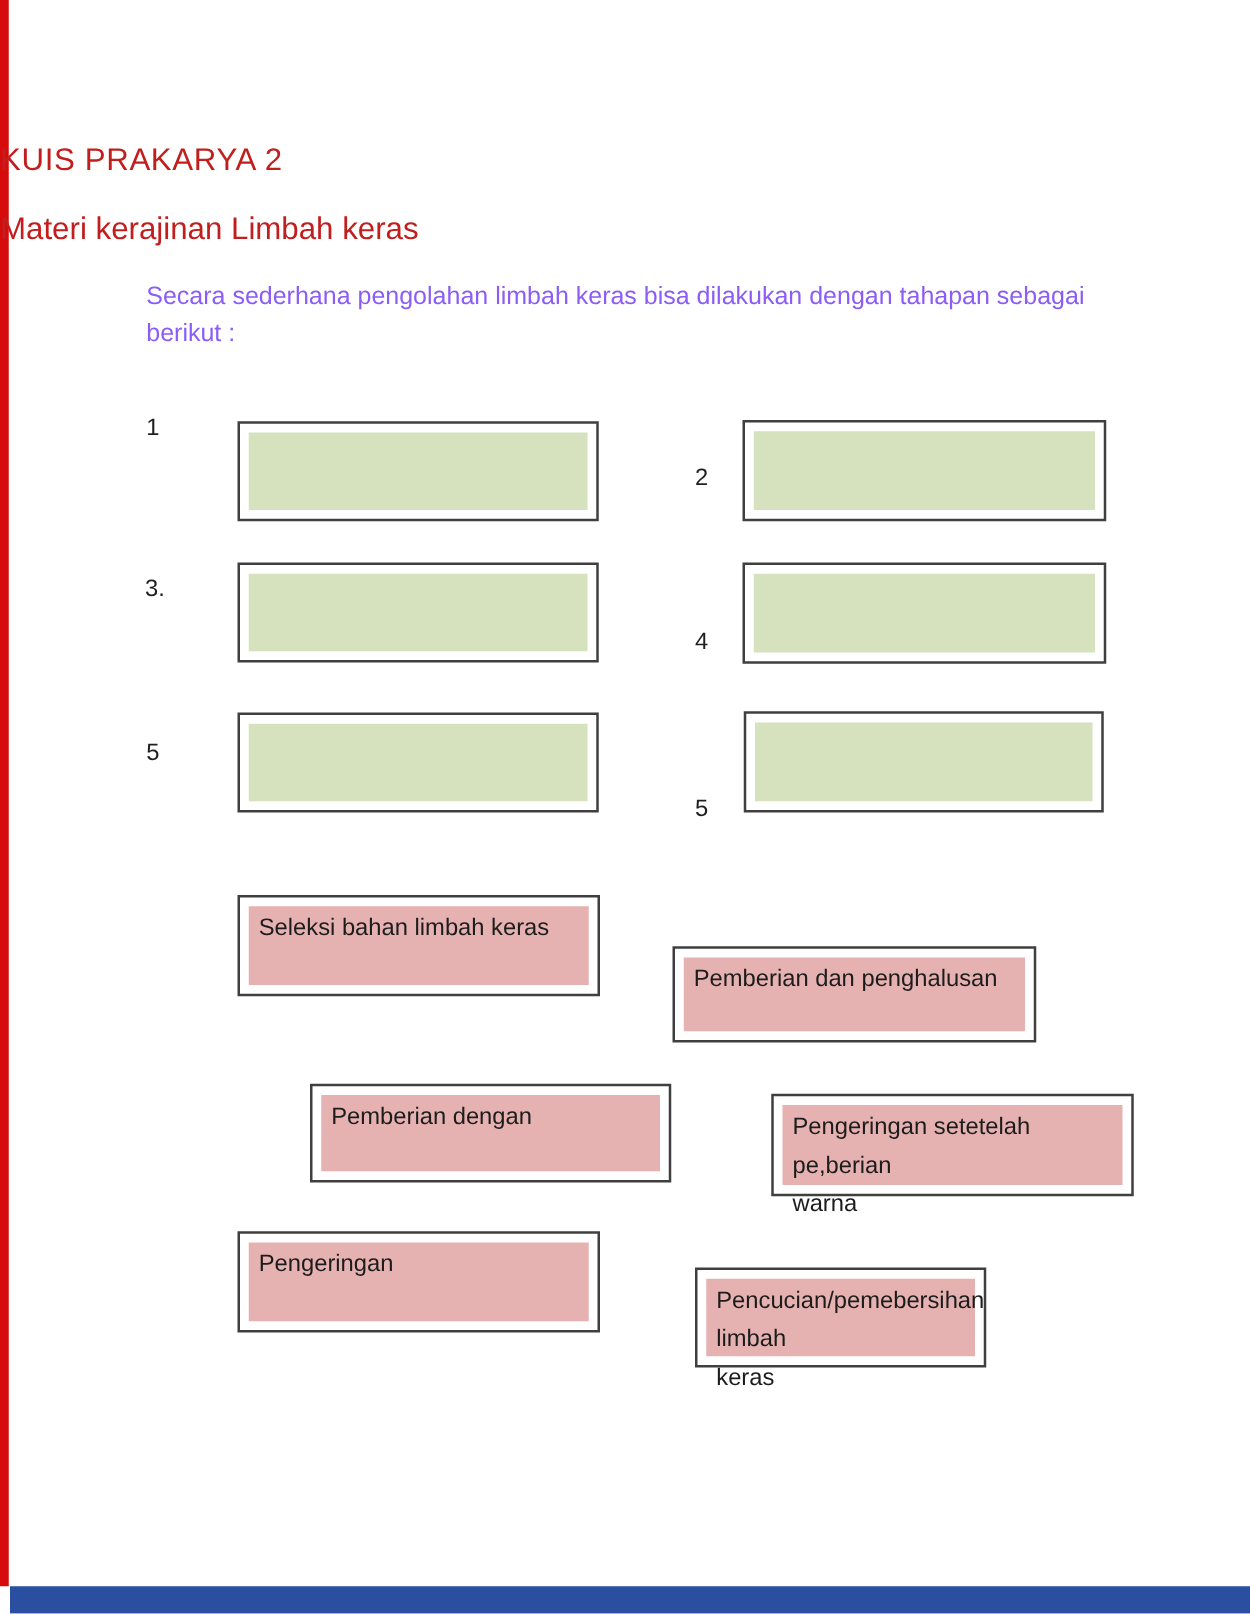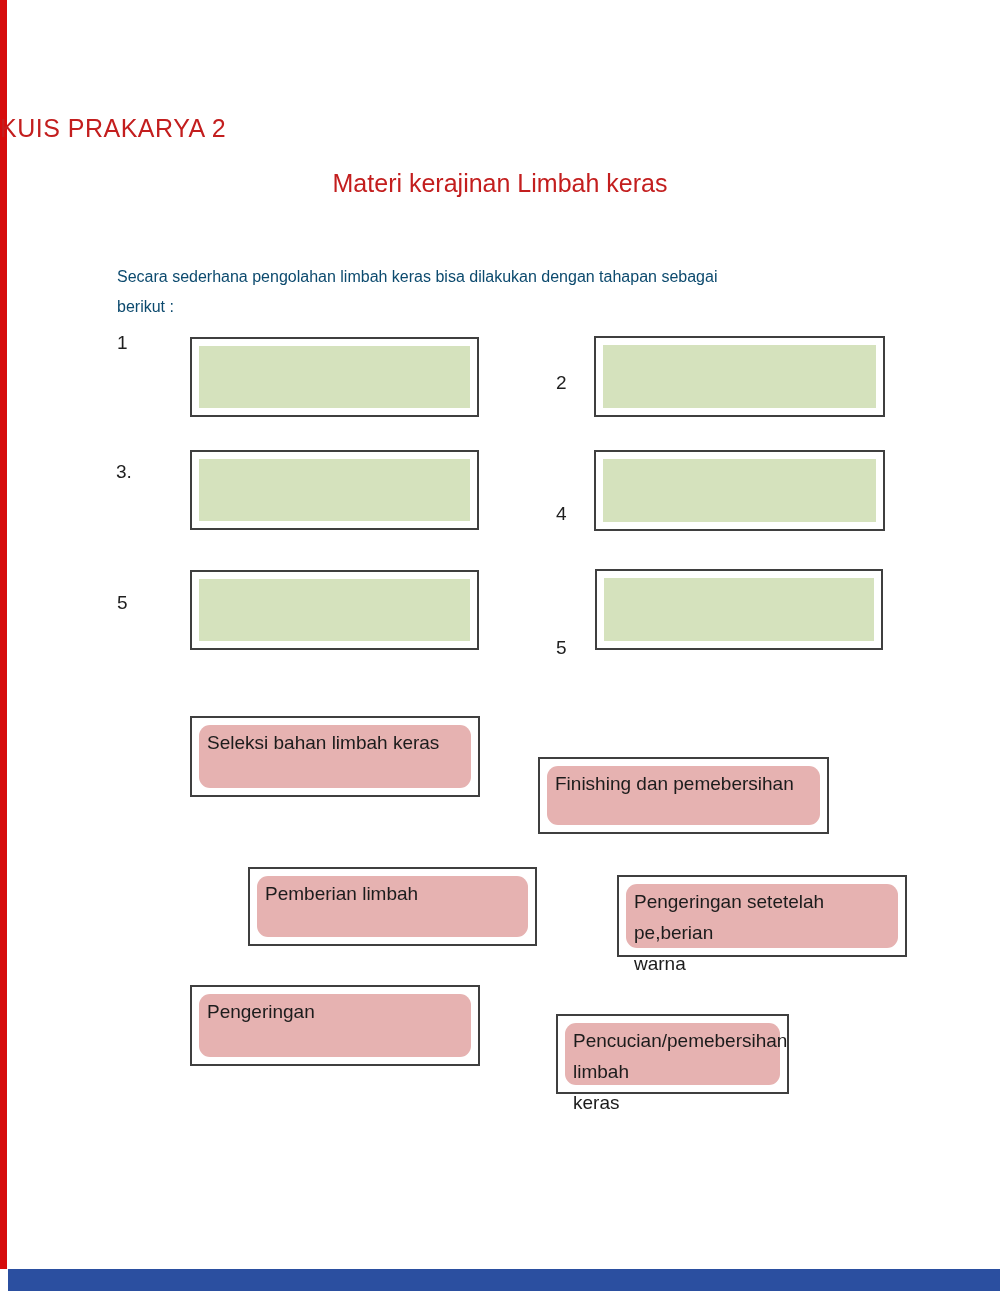--- a/index.html
+++ b/index.html
@@ -27,32 +27,30 @@
     left: 0; top: 114px;
     width: 1000px;
     text-align: left;
     font-size: 25px;
     letter-spacing: 0.5px;
   }
   .subtitle {
     position: absolute;
     left: 0; top: 169px;
     width: 1000px;
-    text-align: center;
     font-size: 25px;
   }
   .intro {
     position: absolute;
     left: 117px; top: 222px;
     width: 800px;
-    font-size: 16px;
+    font-size: 20px;
     line-height: 30px;
-    color: #0c4a6e;
+    color: #8b5cf6;
     white-space: pre-line;
-    margin-top: 40px;
   }
   .zone-number {
     position: absolute;
     font-size: 19px;
     color: #1f1f1f;
   }
   .zone-box {
     position: absolute;
     border: 2px solid #3f3f3f;
     background: #ffffff;
@@ -63,21 +61,20 @@
   }
   .answer-box {
     position: absolute;
     border: 2px solid #3f3f3f;
     background: #ffffff;
     padding: 7px;
   }
   .answer-fill {
     width: 100%; height: 100%;
     padding: 2px 8px;
-    border-radius: 11px;
   }
   .answer-label {
     font-size: 19px;
     line-height: 31px;
     color: #1c1c1c;
     white-space: pre-line;
   }
 </style>
 </head>
 <body>
@@ -123,27 +120,27 @@
   </div>
 
   <div class="answer-box" style="left:190px; top:716px; width:290px; height:81px;">
     <div class="answer-fill" style="background-color: rgb(230, 178, 177);">
       <div class="answer-label">Seleksi bahan limbah keras</div>
     </div>
   </div>
 
   <div class="answer-box" style="left:538px; top:757px; width:291px; height:77px;">
     <div class="answer-fill" style="background-color: rgb(230, 178, 177);">
-      <div class="answer-label">Finishing dan pemebersihan</div>
+      <div class="answer-label">Pemberian dan penghalusan</div>
     </div>
   </div>
 
   <div class="answer-box" style="left:248px; top:867px; width:289px; height:79px;">
     <div class="answer-fill" style="background-color: rgb(230, 178, 177);">
-      <div class="answer-label">Pemberian limbah</div>
+      <div class="answer-label">Pemberian dengan</div>
     </div>
   </div>
 
   <div class="answer-box" style="left:190px; top:985px; width:290px; height:81px;">
     <div class="answer-fill" style="background-color: rgb(230, 178, 177);">
       <div class="answer-label">Pengeringan</div>
     </div>
   </div>
 
   <div class="answer-box" style="left:617px; top:875px; width:290px; height:82px;">

